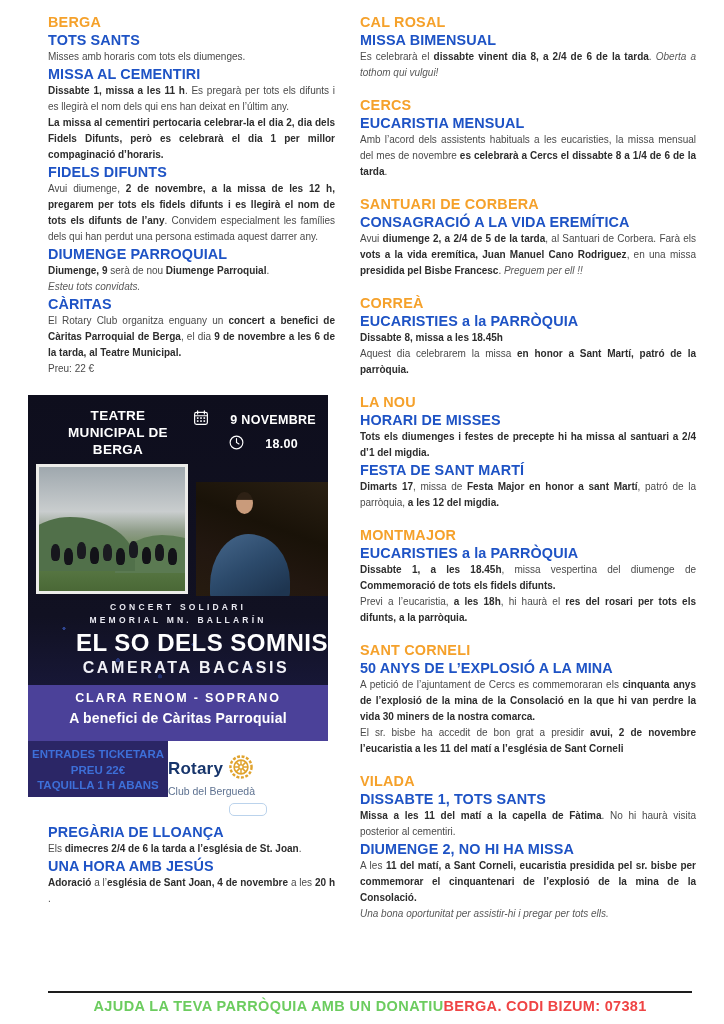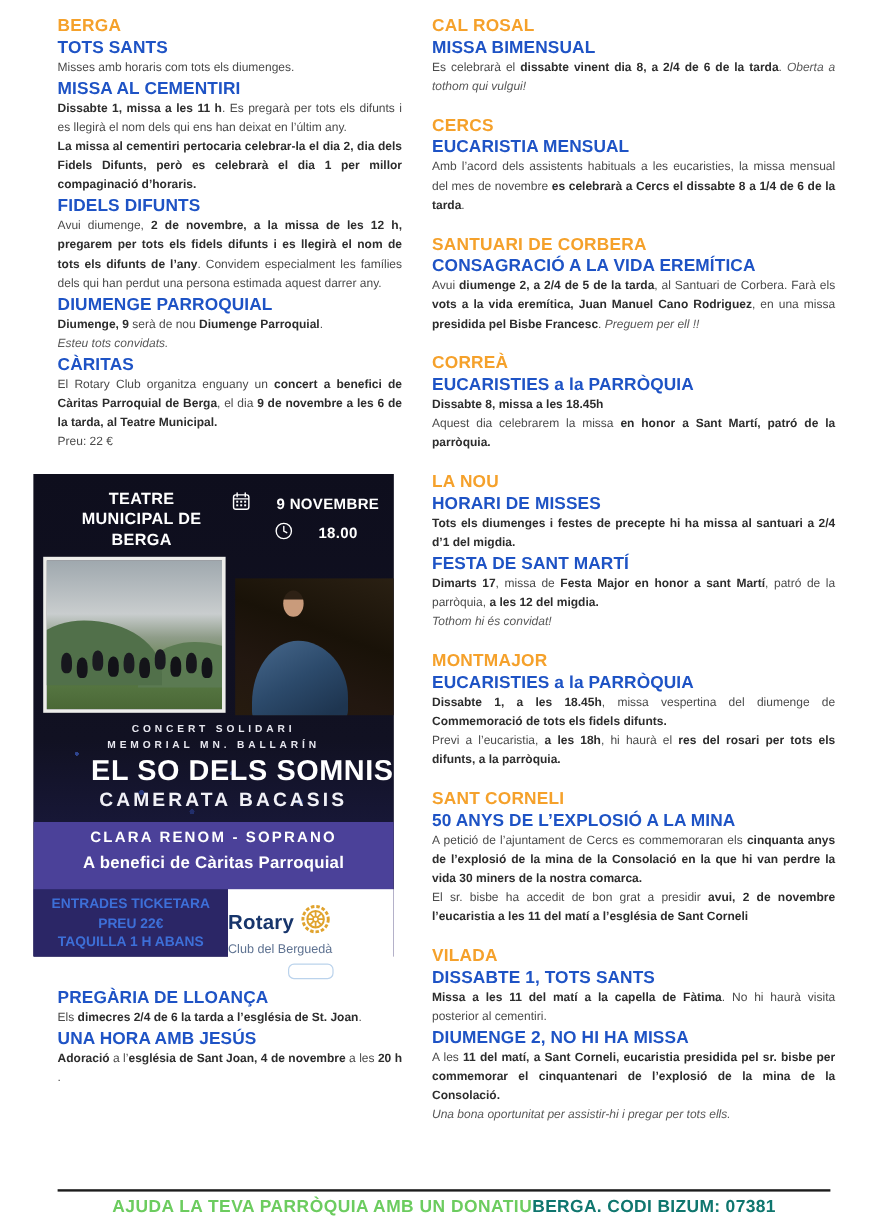--- a/index.html
+++ b/index.html
@@ -56,36 +56,36 @@
   
   .p-label{margin-top:5px;text-align:center;color:#E8E8F0;font-size:8.5px;font-weight:700;
            letter-spacing:3.2px;line-height:13px;}
   .p-title{text-align:right;color:#fff;font-weight:800;font-size:24px;letter-spacing:.5px;
            line-height:27px;margin-top:2px;}
   .p-sub{text-align:center;color:#F0F0F6;font-weight:600;font-size:16px;letter-spacing:2.6px;margin-top:3px;margin-left:16px;}
   .p-purple{background:#4B4199;margin-top:8px;padding-top:6px;}
   .p-soprano{text-align:center;color:#fff;font-weight:800;font-size:12.5px;letter-spacing:1.8px;}
   .p-benefit{text-align:center;color:#fff;font-weight:700;font-size:14px;margin-top:5px;letter-spacing:.2px;}
   .p-bottom{display:flex;margin-top:15px;height:56px;}
-  .p-tickets{width:162px;background:#2B2666;color:#3D6FD8;font-weight:800;font-size:11.5px;
+  .p-tickets{width:140px;background:#2B2666;color:#3D6FD8;font-weight:800;font-size:11.5px;
              text-align:center;line-height:15.5px;padding-top:6px;box-sizing:border-box;}
   .p-rotary{flex:1;background:#fff;height:64px;position:relative;display:flex;flex-direction:column;
             align-items:flex-start;justify-content:center;padding-top:2px;}
   .r-row{display:flex;align-items:center;gap:5px;}
   .r-name{color:#17356B;font-weight:800;font-size:17px;letter-spacing:.2px;}
   .r-sub{color:#5E7291;font-size:10.5px;margin-top:1px;}
   .r-btn{position:absolute;left:50%;transform:translateX(-50%);bottom:-9px;width:36px;height:11px;
          border:1.5px solid #BBD3EC;border-radius:5px;background:#fff;}
 
   
   .footer{position:absolute;left:48px;width:644px;bottom:10px;}
   .f-line{border-top:2.5px solid #1D1D1D;margin-bottom:5px;}
   .f-row{display:flex;justify-content:center;align-items:flex-start;font-weight:800;font-size:14.5px;}
   .f-green{color:#6CCC5F;letter-spacing:.4px;}
-  .f-navy{color:#0f766e;letter-spacing:.3px;}
+  .f-navy{color:#ef4444;letter-spacing:.3px;}
 </style>
 </head>
 <body>
 
 <div class="page" data-name="bulletin-page">
   <div class="columns" data-name="columns">
 
     <div class="col-left" data-name="left-column">
       <div data-name="left-top-blocks">
           <div class="city" data-name="town-header">BERGA</div>
@@ -199,21 +199,20 @@
           <p class="para" data-name="paragraph"><span>Avui </span><span class="b">diumenge 2, a 2/4 de 5 de la tarda</span><span>, al Santuari de Corbera. Farà els </span><span class="b">vots a la vida eremítica, Juan Manuel Cano Rodriguez</span><span>, en una missa </span><span class="b">presidida pel Bisbe Francesc</span><span>. </span><span class="i">Preguem per ell !!</span></p>
           <div class="city" data-name="town-header">CORREÀ</div>
           <div class="heading" data-name="section-heading">EUCARISTIES a la PARRÒQUIA</div>
           <p class="para" data-name="paragraph"><span class="b">Dissabte 8, missa a les 18.45h</span></p>
           <p class="para" data-name="paragraph"><span>Aquest dia celebrarem la missa </span><span class="b">en honor a Sant Martí, patró de la parròquia.</span></p>
           <div class="city" data-name="town-header">LA NOU</div>
           <div class="heading" data-name="section-heading">HORARI DE MISSES</div>
           <p class="para" data-name="paragraph"><span class="b">Tots els diumenges i festes de precepte hi ha missa al santuari a 2/4 d’1 del migdia.</span></p>
           <div class="heading" data-name="section-heading">FESTA DE SANT MARTÍ</div>
           <p class="para" data-name="paragraph"><span class="b">Dimarts  17</span><span>, missa de </span><span class="b">Festa Major en honor a sant Martí</span><span>, patró de la parròquia, </span><span class="b">a les 12 del migdia.</span></p>
-          <p class="para" data-name="paragraph"><span class="i">Tothom hi és convidat!</span></p>
           <div class="city" data-name="town-header">MONTMAJOR</div>
           <div class="heading" data-name="section-heading">EUCARISTIES a la PARRÒQUIA</div>
           <p class="para" data-name="paragraph"><span class="b">Dissabte 1, a les 18.45h</span><span>, missa vespertina del diumenge de </span><span class="b">Commemoració de tots els fidels difunts.</span></p>
           <p class="para" data-name="paragraph"><span>Previ a l’eucaristia, </span><span class="b">a les 18h</span><span>, hi haurà el </span><span class="b">res del rosari per tots els difunts, a la parròquia.</span></p>
           <div class="city" data-name="town-header">SANT CORNELI</div>
           <div class="heading" data-name="section-heading">50 ANYS DE L’EXPLOSIÓ A LA MINA</div>
           <p class="para" data-name="paragraph"><span>A petició de l’ajuntament de Cercs es commemoraran els </span><span class="b">cinquanta anys de l’explosió de la mina de la Consolació en la que hi van perdre la vida 30 miners de la nostra comarca.</span></p>
           <p class="para" data-name="paragraph"><span>El sr. bisbe ha accedit de bon grat a presidir </span><span class="b">avui, 2 de novembre l’eucaristia a les 11 del matí a l’església de Sant Corneli</span></p>
           <div class="city" data-name="town-header">VILADA</div>
           <div class="heading" data-name="section-heading">DISSABTE 1, TOTS SANTS</div>

